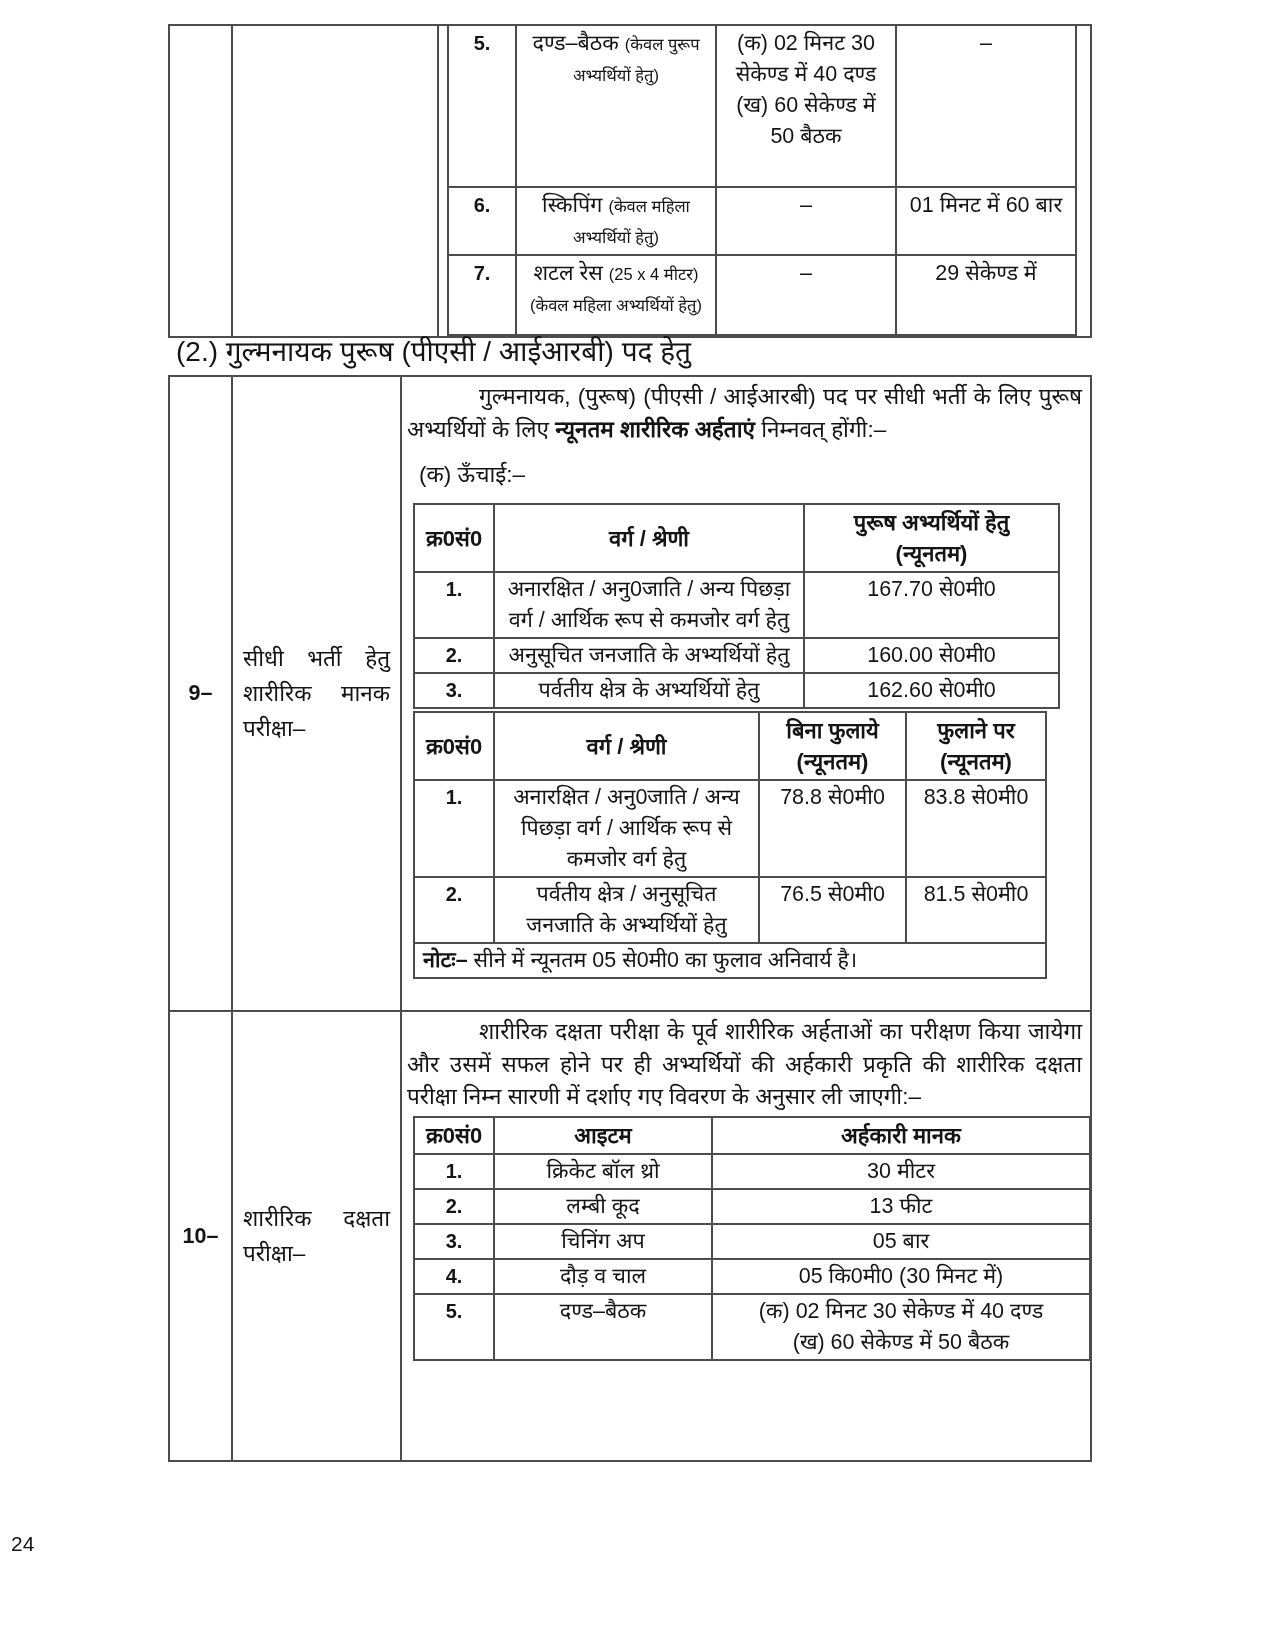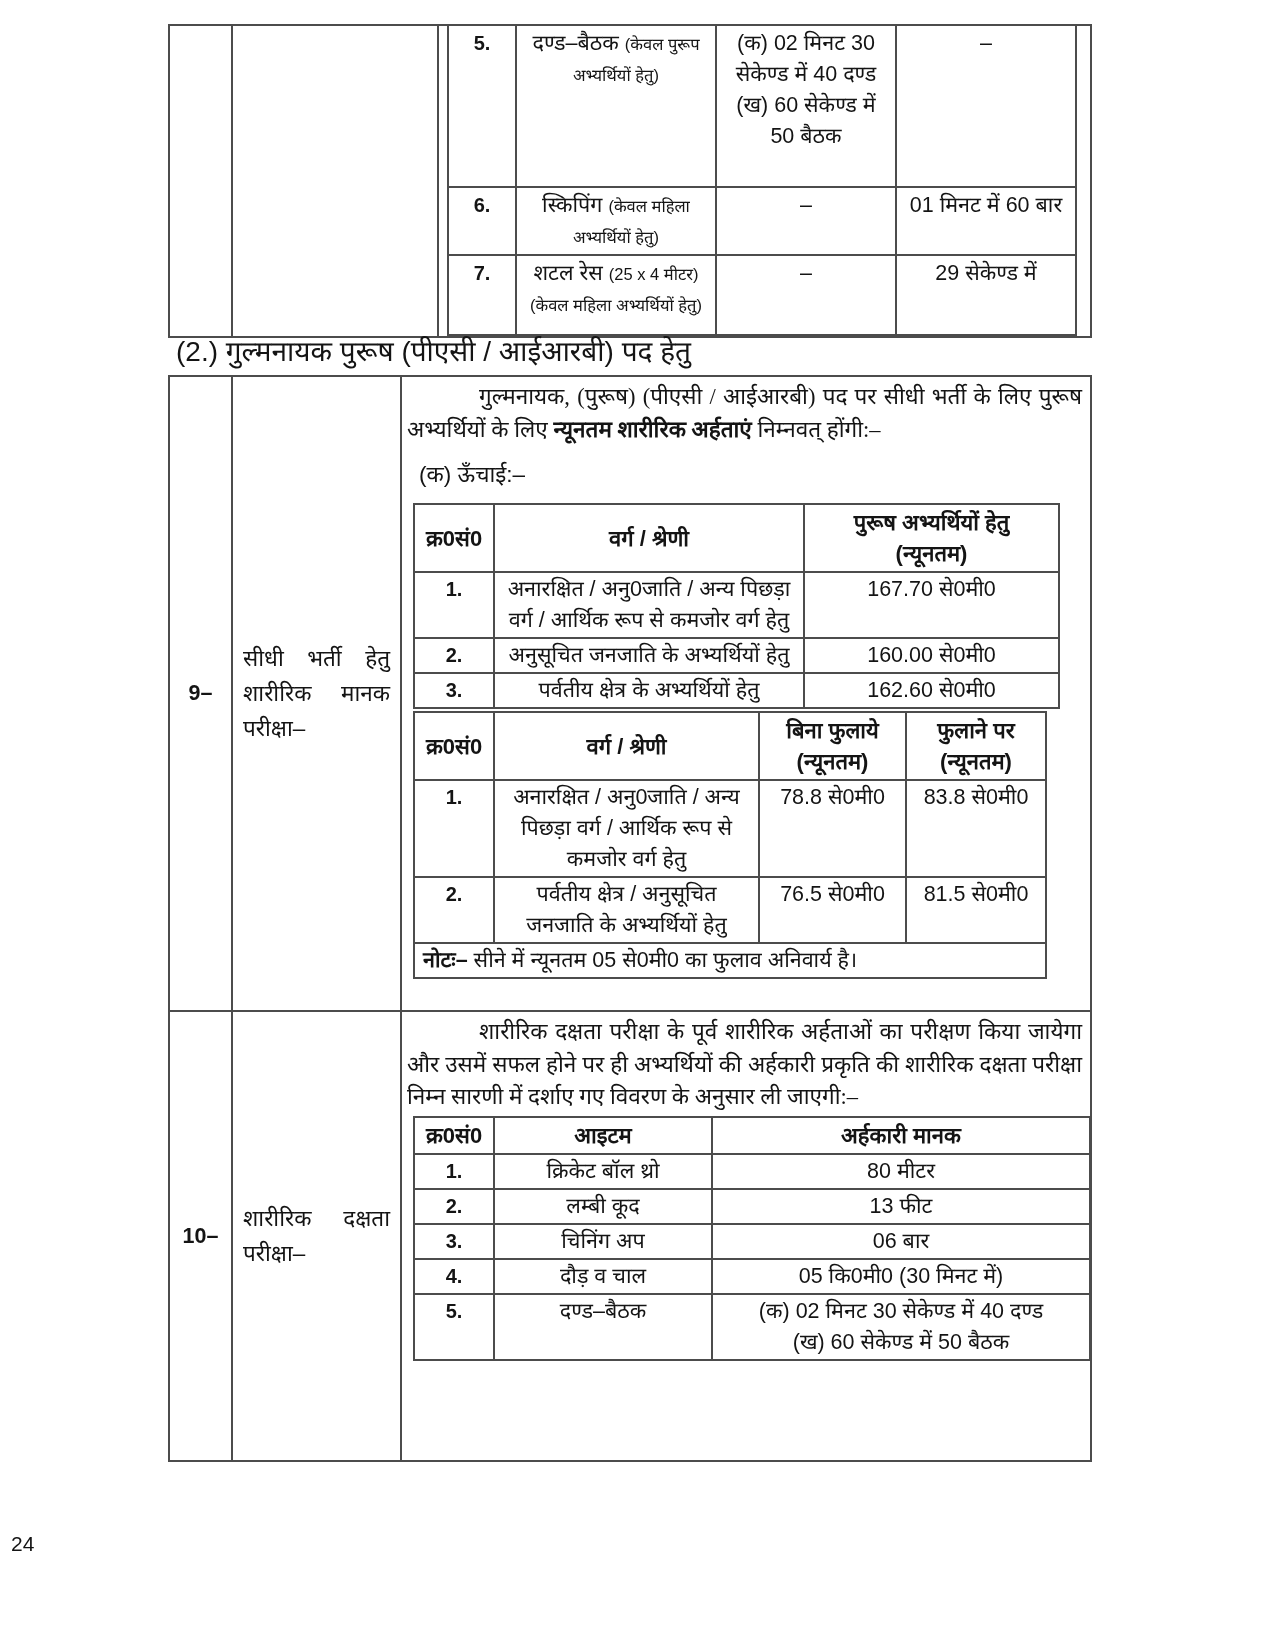--- a/index.html
+++ b/index.html
@@ -19,21 +19,21 @@
   .item-note{font-size:16.5px;line-height:27px;}
   .pre{white-space:pre-line;}
   
   .heading{font-size:28px;line-height:36px;margin:0;position:absolute;left:176px;top:334px;font-weight:500;}
   
   .main-table{position:absolute;left:168px;top:375px;width:922px;}
   .main-table td{padding:0;}
   .cell-serial{text-align:center;vertical-align:middle;font-weight:bold;font-size:21.5px;}
   .cell-label{vertical-align:middle;text-align:justify;padding:0 10px !important;font-size:22.5px;line-height:35px;border-radius:9px;}
   .cell-content{vertical-align:top;padding:2px 8px 4px 5px !important;}
-  .para{font-size:22.5px;line-height:32.5px;text-align:justify;text-indent:72px;margin:2px 0 0 0;font-family:Liberation Serif, serif;}
+  .para{font-size:22.5px;line-height:32.5px;text-align:justify;text-indent:72px;margin:2px 0 0 0;}
   .sub-label{font-size:22.5px;line-height:33px;margin:12px;}
   .ntable{margin:2px 8px 2px 6px;}
   .ntable th{font-weight:bold;font-size:22px;line-height:31px;text-align:center;vertical-align:middle;padding:2px 4px;}
   .ntable td{font-size:21.5px;line-height:31px;text-align:center;vertical-align:top;padding:1px 5px;}
   .ntable .sn{font-weight:bold;font-size:20px;}
   .h-table{width:645px;}
   .c-table{width:632px;}
   .p-table{width:676px;}
   .note-cell{text-align:left !important;padding-left:8px !important;}
   .b{font-weight:bold;}
@@ -189,31 +189,31 @@
               </colgroup>
           <tbody>
                 <tr>
             <th>क्र0सं0</th>
             <th>आइटम</th>
             <th>अर्हकारी मानक</th>
           </tr>
           <tr>
             <td class="sn">1.</td>
             <td>क्रिकेट बॉल थ्रो</td>
-            <td>80 मीटर</td>
+            <td>30 मीटर</td>
           </tr>
           <tr>
             <td class="sn">2.</td>
             <td>लम्बी कूद</td>
             <td>13 फीट</td>
           </tr>
           <tr>
             <td class="sn">3.</td>
             <td>चिनिंग अप</td>
-            <td>06 बार</td>
+            <td>05 बार</td>
           </tr>
           <tr>
             <td class="sn">4.</td>
             <td>दौड़ व चाल</td>
             <td>05 कि0मी0 (30 मिनट में)</td>
           </tr>
           <tr>
             <td class="sn">5.</td>
             <td>दण्ड–बैठक</td>
             <td class="pre">(क) 02 मिनट 30 सेकेण्ड में 40 दण्ड

